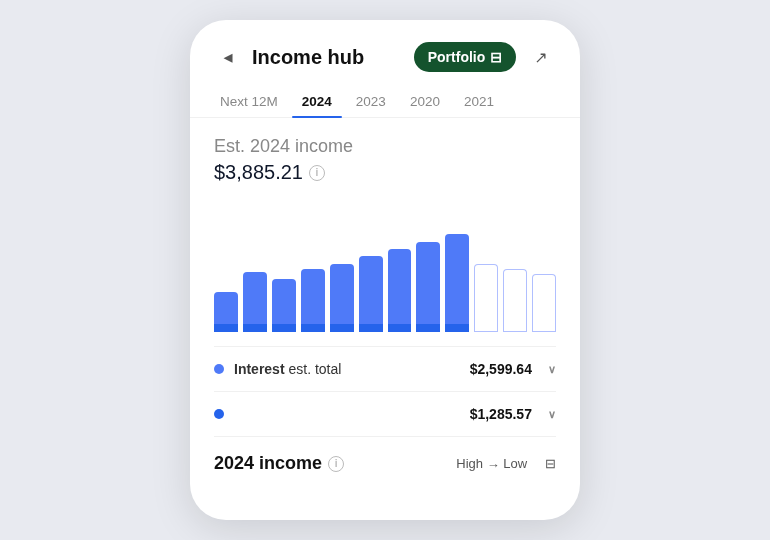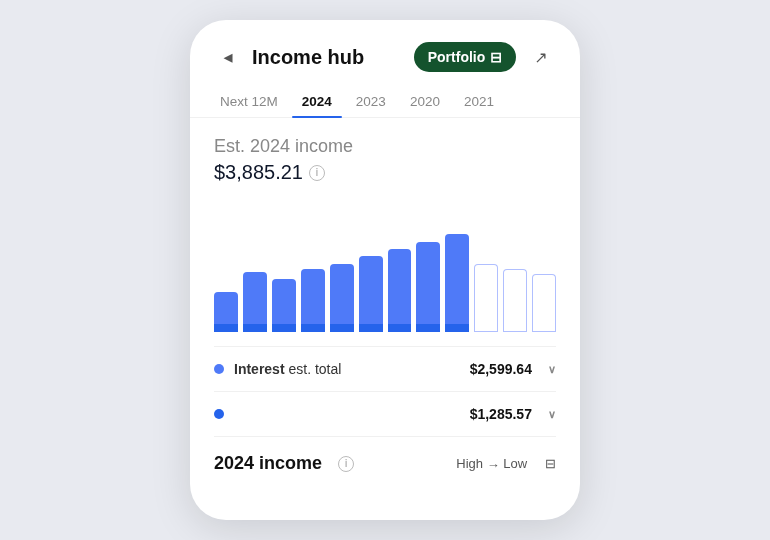--- a/index.html
+++ b/index.html
@@ -270,21 +270,21 @@
       justify-content: space-between;
       padding: 16px 24px 0 24px;
     }
 
     .footer-title {
       font-size: 18px;
       font-weight: 700;
       color: #111;
       display: flex;
       align-items: center;
-      gap: 16px;
+      gap: 6px;
     }
 
     .footer-filter {
       font-size: 13px;
       color: #555;
       display: flex;
       align-items: center;
       gap: 18px;
       cursor: pointer;
     }

